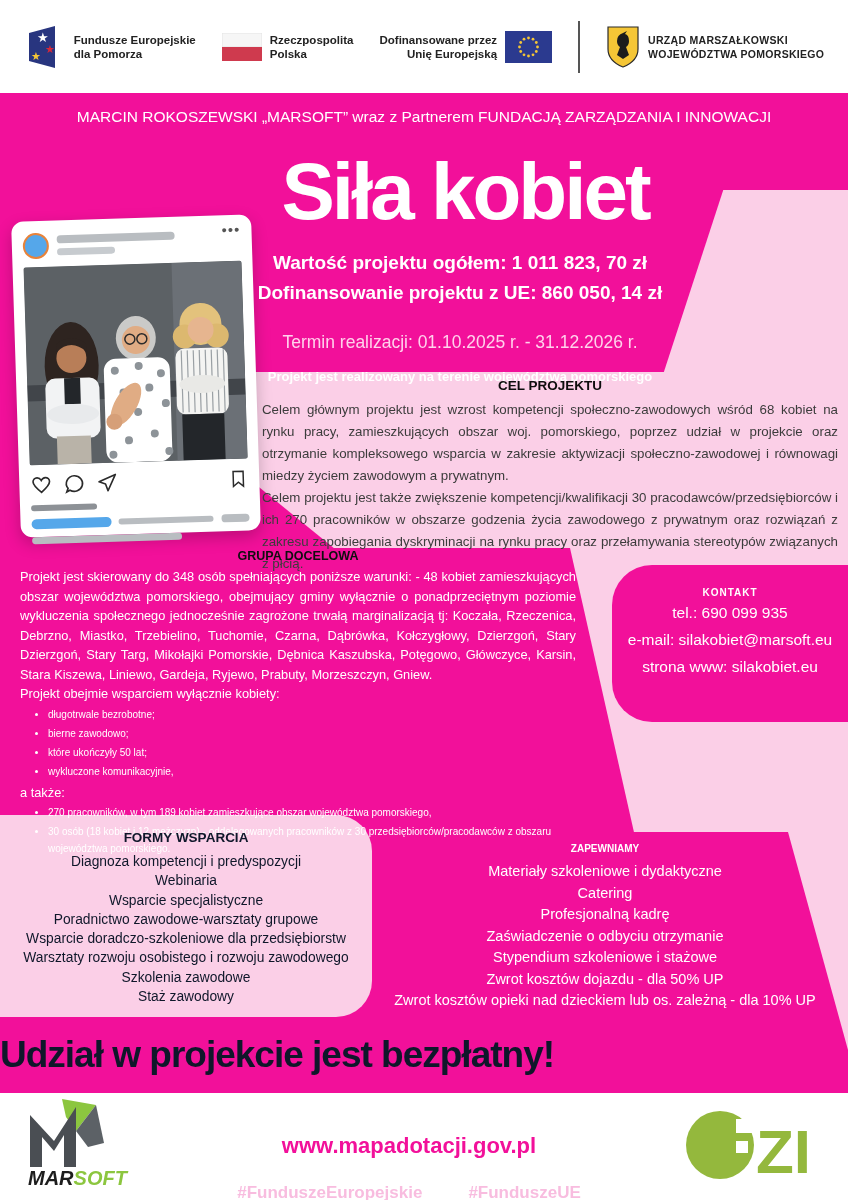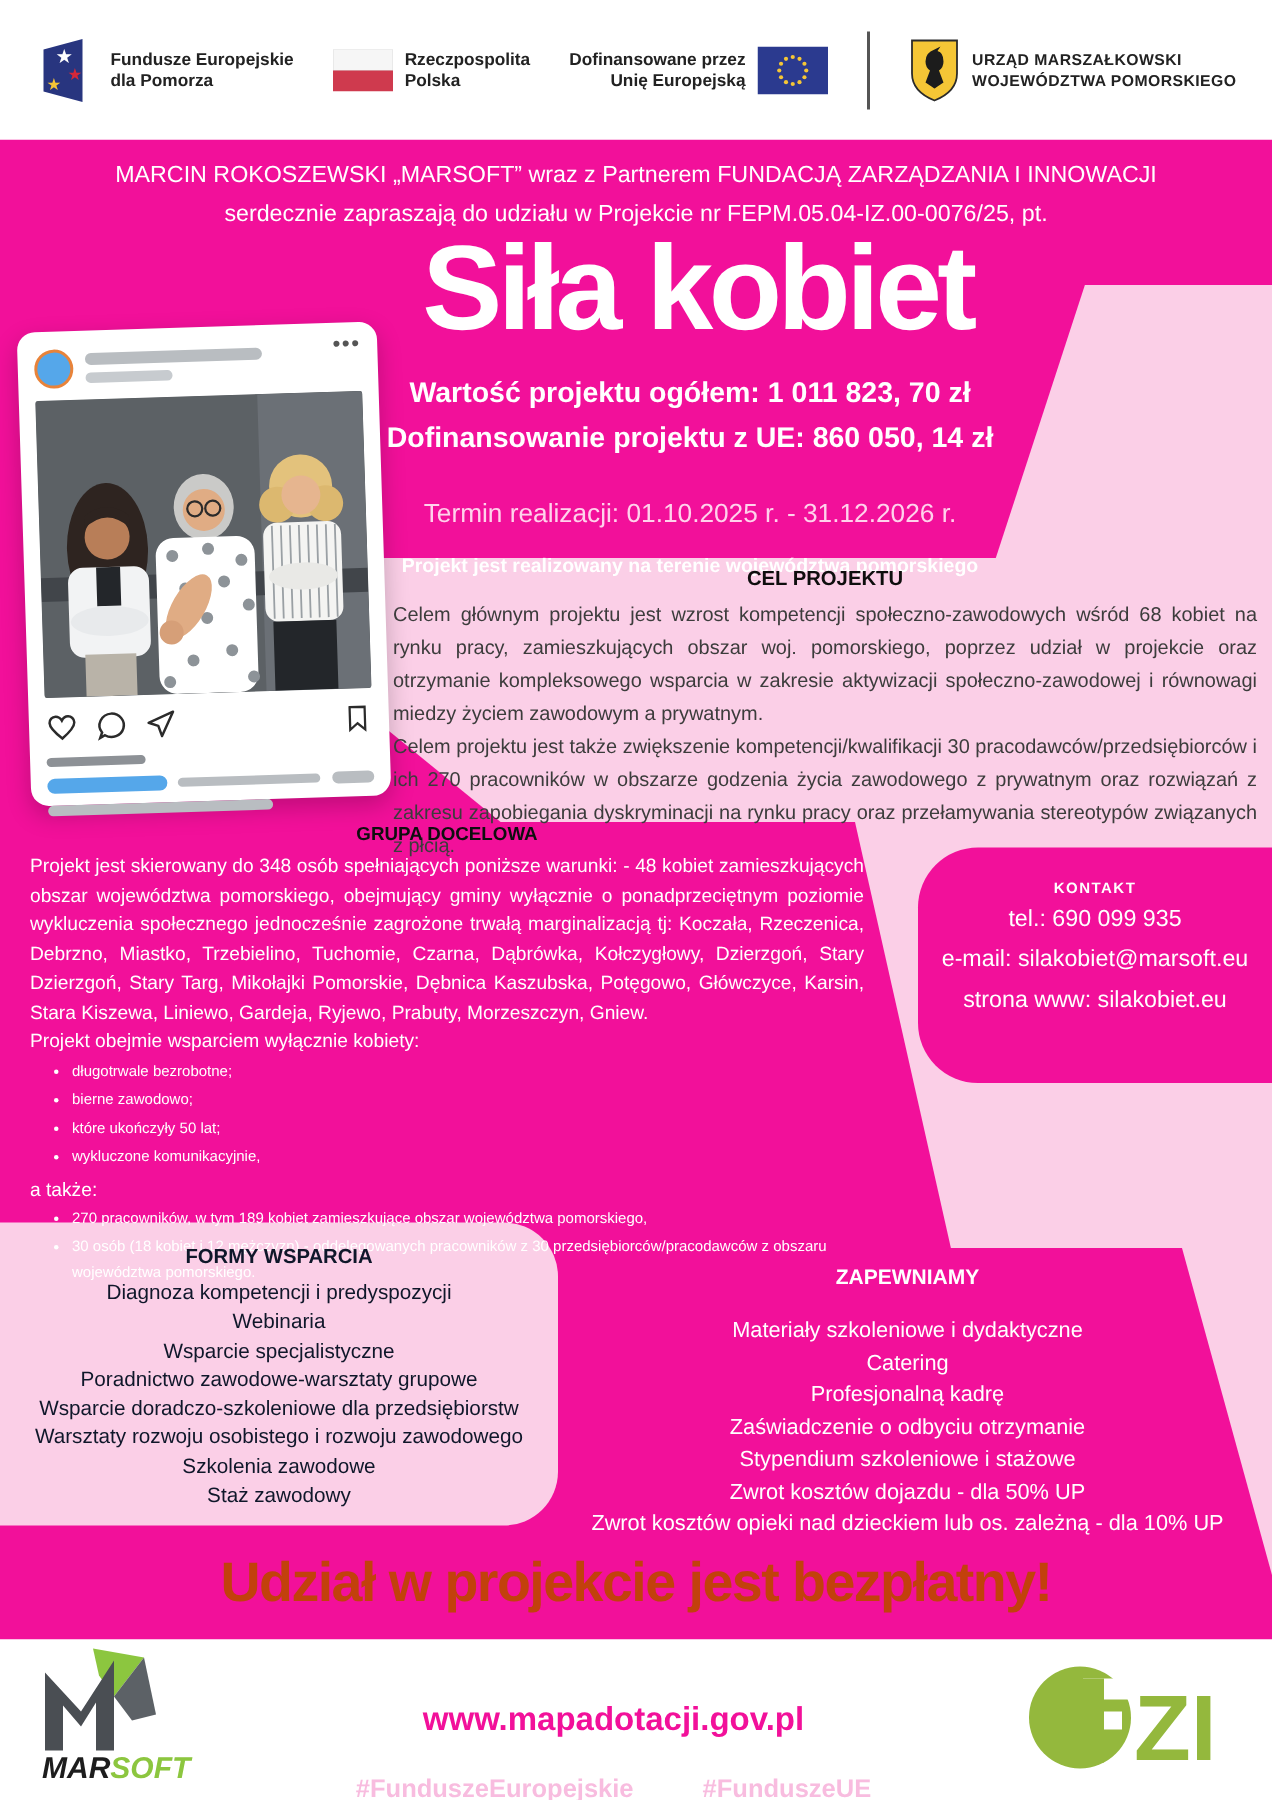--- a/index.html
+++ b/index.html
@@ -71,23 +71,23 @@
   .grupa p{font-size:12.8px;line-height:19.5px;text-align:justify;}
   .grupa ul{list-style:disc;margin:3px 0 2px 14px;padding-left:14px;}
   .grupa li{font-size:10px;line-height:16.5px;margin:2.5px 0;}
   .kontakt{position:absolute;left:612px;top:577px;width:236px;text-align:center;color:#fff;z-index:5;}
   .kontakt h2{font-size:10px;letter-spacing:1px;margin:10px 0 1px;}
   .kontakt div{font-size:15.5px;line-height:27px;}
   .formy{position:absolute;left:8px;top:830px;width:356px;text-align:center;color:#0f172a;z-index:5;}
   .formy h2{font-size:13.5px;margin-bottom:7px;}
   .formy .item{font-size:13.8px;line-height:19.3px;}
   .zapewniamy{position:absolute;left:372px;top:843px;width:466px;text-align:center;color:#fff;z-index:5;}
-  .zapewniamy h2{font-size:14px;margin-bottom:18px;}
+  .zapewniamy h2{font-size:10px;margin-bottom:7px;}
   .zapewniamy .item{font-size:14.5px;line-height:21.5px;}
-  .band{position:absolute;left:0;right:0;top:1034px;text-align:center;color:#c2410c;
+  .band{position:absolute;left:0;right:0;top:1034px;text-align:left;color:#0f172a;
         font-size:37px;font-weight:bold;letter-spacing:-1px;z-index:5;}
   
   .footer{position:absolute;left:0;top:1093px;width:848px;height:107px;background:#fff;z-index:5;}
   .marsoft{position:absolute;left:18px;top:4px;}
   .center-links{position:absolute;left:150px;right:180px;top:16px;text-align:center;margin-top:24px;}
   .url{color:var(--pink);font-weight:bold;font-size:22px;}
   .hashtags{margin-top:24px;color:#f8bcdf;font-weight:bold;font-size:17px;
             display:flex;gap:46px;justify-content:center;}
   .fzi{position:absolute;right:26px;top:2px;}
 </style>
@@ -158,21 +158,20 @@
       </svg>
       <div class="logo-text caps">
         <div>URZĄD MARSZAŁKOWSKI</div>
         <div>WOJEWÓDZTWA POMORSKIEGO</div>
       </div>
     </div>
   </header>
 
   <div class="intro">
     <div>MARCIN ROKOSZEWSKI „MARSOFT” wraz z Partnerem FUNDACJĄ ZARZĄDZANIA I INNOWACJI</div>
-    <div>serdecznie zapraszają do udziału w Projekcie nr  FEPM.05.04-IZ.00-0076/25, pt.</div>
   </div>
   <h1 class="title">Siła kobiet</h1>
   <div class="values">
     <div class="v-bold">Wartość projektu ogółem: 1 011 823, 70 zł</div>
     <div class="v-bold">Dofinansowanie projektu z UE: 860 050, 14 zł</div>
     <div class="v-light">Termin realizacji: 01.10.2025 r. - 31.12.2026 r.</div>
     <div class="v-note">Projekt jest realizowany na terenie województwa pomorskiego</div>
   </div>
 
   <div class="card">

